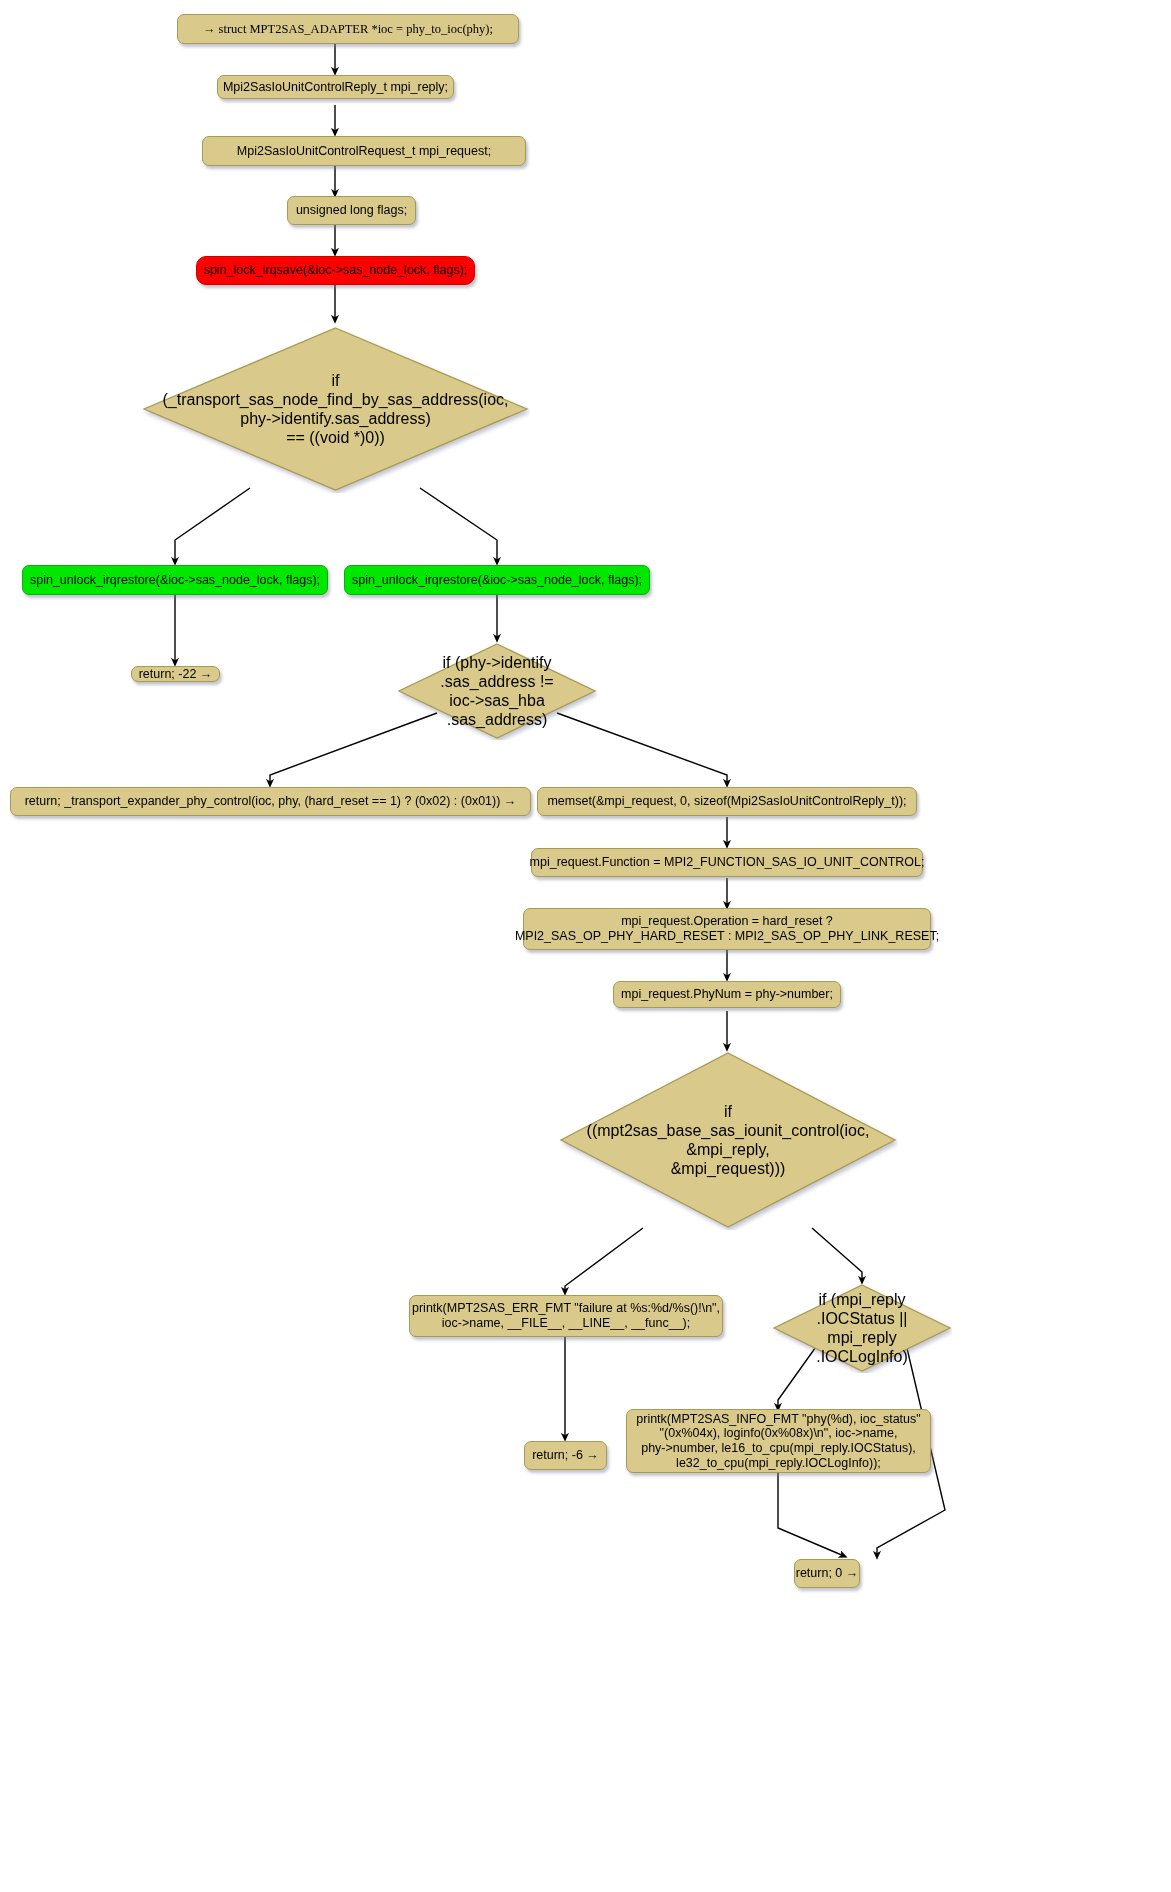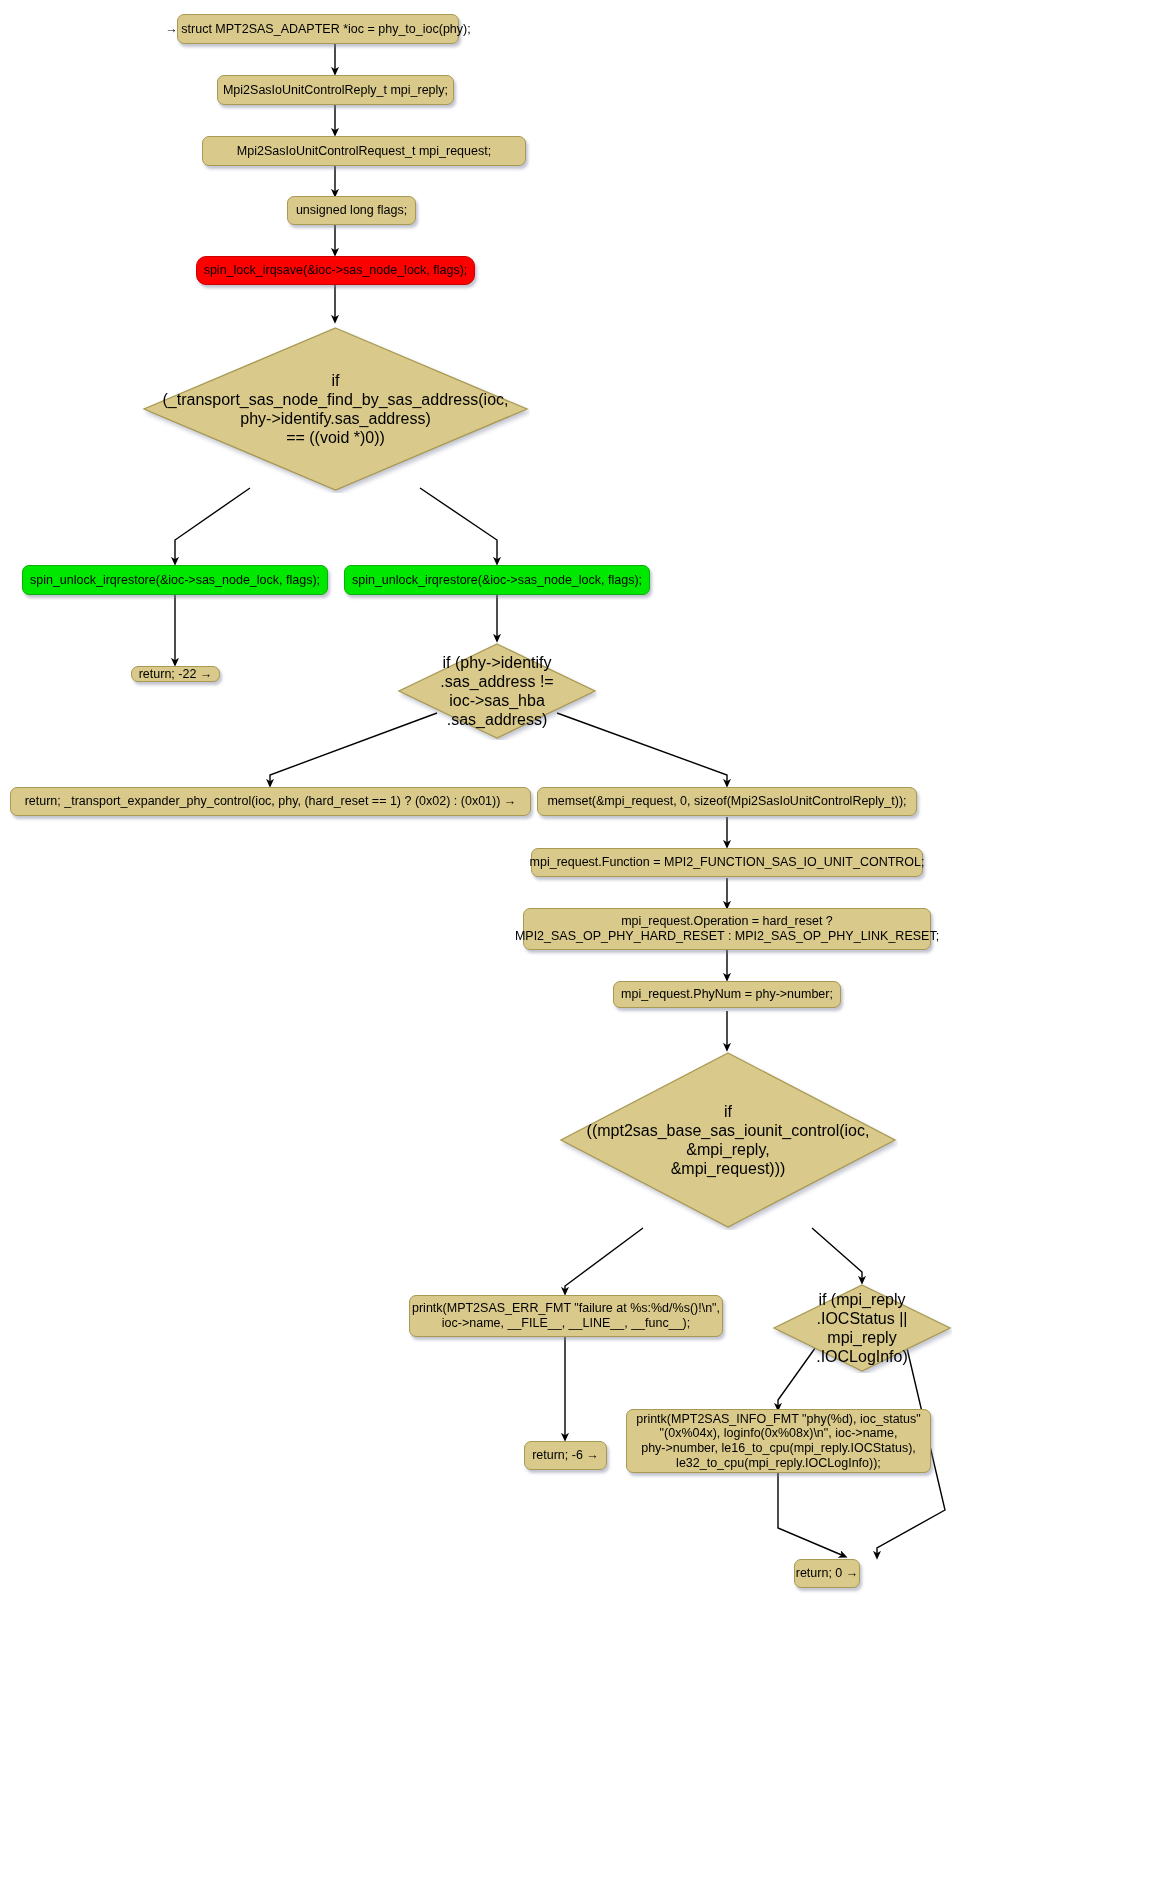--- a/index.html
+++ b/index.html
@@ -50,23 +50,23 @@
       <path d="M727,1011 L727,1048"></path>
       <path d="M643,1228 L565,1286 L565,1292"></path>
       <path d="M812,1228 L862,1272 L862,1281"></path>
       <path d="M565,1336 L565,1438"></path>
       <path d="M818,1344 L778,1400 L778,1408"></path>
       <path d="M906,1344 L945,1510 L877,1548 L877,1556"></path>
       <path d="M778,1473 L778,1528 L844,1556"></path>
     </g>
   </svg>
 
-  <div class="node box" style="left:177px;top:14px;width:282px;height:30px;">→ struct MPT2SAS_ADAPTER *ioc = phy_to_ioc(phy);</div>
+  <div class="node box" style="left:177px;top:14px;width:342px;height:30px;font-family:Liberation Serif, serif;">→ struct MPT2SAS_ADAPTER *ioc = phy_to_ioc(phy);</div>
 
-  <div class="node box" style="left:217px;top:75px;width:237px;height:30px;">Mpi2SasIoUnitControlReply_t mpi_reply;</div>
+  <div class="node box" style="left:217px;top:75px;width:237px;height:24px;">Mpi2SasIoUnitControlReply_t mpi_reply;</div>
 
   <div class="node box" style="left:202px;top:136px;width:324px;height:30px;">Mpi2SasIoUnitControlRequest_t mpi_request;</div>
 
   <div class="node box" style="left:271px;top:196px;width:129px;height:29px;margin-left:16px;">unsigned long flags;</div>
 
   <div class="node box red" style="left:196px;top:256px;width:279px;height:29px;border-radius:10px;">spin_lock_irqsave(&amp;ioc-&gt;sas_node_lock, flags);</div>
 
   <div class="dia" style="left:141px;top:325px;width:389px;height:168px;">
     <svg class="shape" viewBox="0 0 389 168" preserveAspectRatio="none">
       <polygon points="194.5,3 386,84 194.5,165 3,84" fill="#d9c98a" stroke="#a89a52" stroke-width="1.3" style="filter:drop-shadow(2px 3px 2px rgba(120,125,150,.45))"></polygon>

